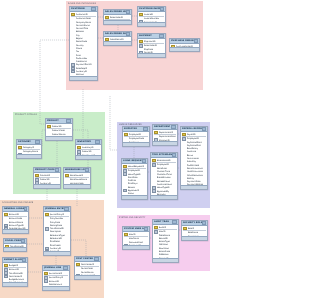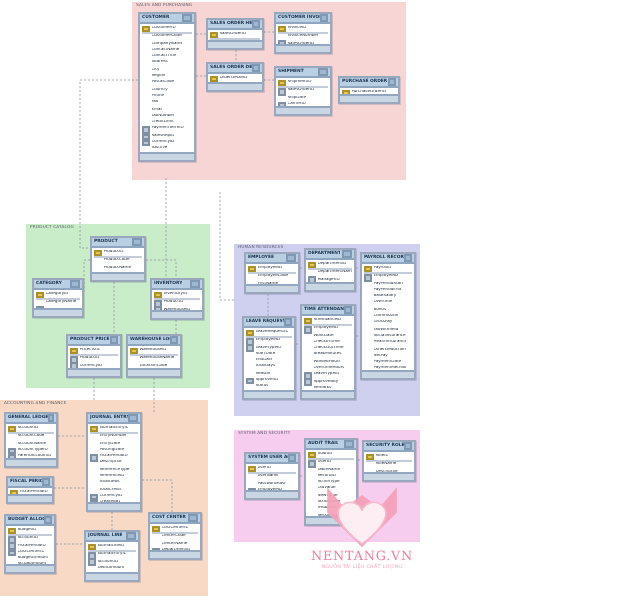--- a/index.html
+++ b/index.html
@@ -1012,25 +1012,14 @@
           </div>
           <div class="row">
             <span class="key blank"></span>
             <span class="fld">PermissionSet</span>
           </div>
         </div>
         <div class="tbl-foot" style="position: absolute; left: 0px; right: 0px; bottom: 0px;"></div>
       </div>
     </div>
 
-  <div id="watermark">
-    <div class="heart-wrap">
-      <svg viewBox="0 0 100 86" width="40" height="34" aria-hidden="true">
-        <path d="M6 4 L28 30 L50 14 L72 30 L94 4 L94 36 L50 80 L6 36 Z" fill="#f4a0b8" opacity="0.92"></path>
-        <path d="M50 76 C 18 52, 14 34, 26 26 C 36 19, 48 26, 50 34
-                 C 52 26, 64 19, 74 26 C 86 34, 82 52, 50 76 Z" fill="#fdeef3" stroke="#f6b9cb" stroke-width="2"></path>
-      </svg>
-    </div>
-    <div class="wm-text">NENTANG.VN</div>
-    <div class="wm-sub">NGUỒN TÀI LIỆU CHẤT LƯỢNG</div>
-  </div>
 
 </div>
 
 </body></html>

